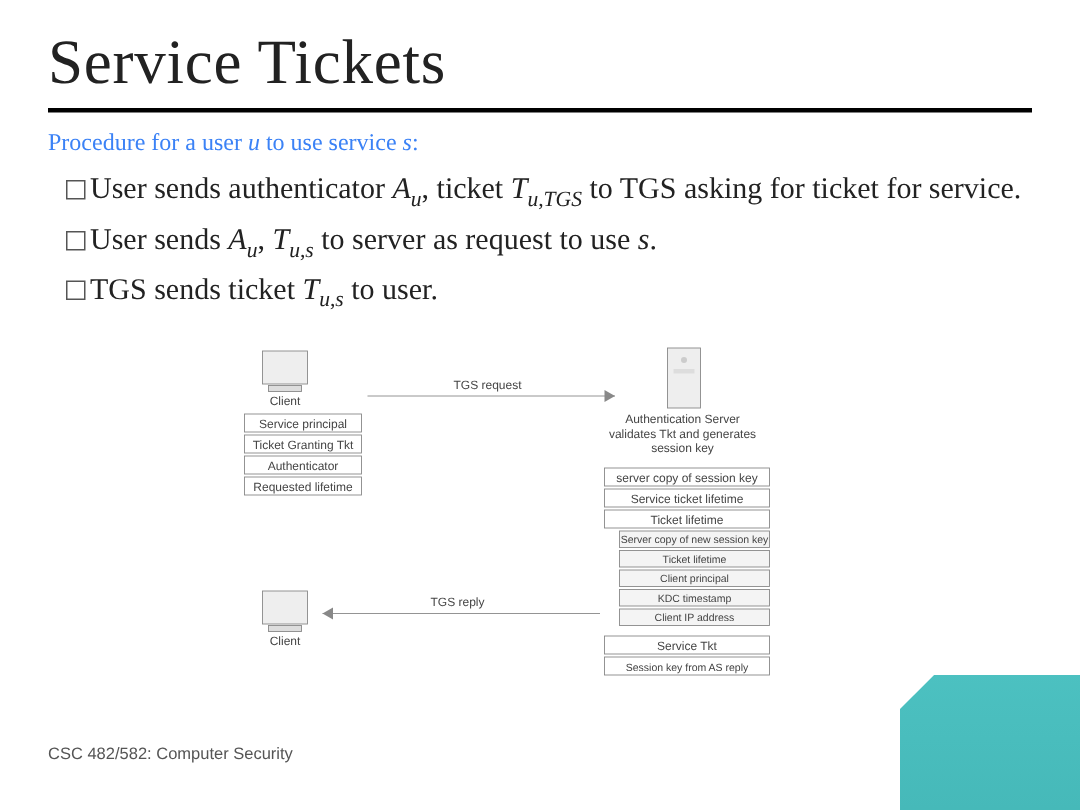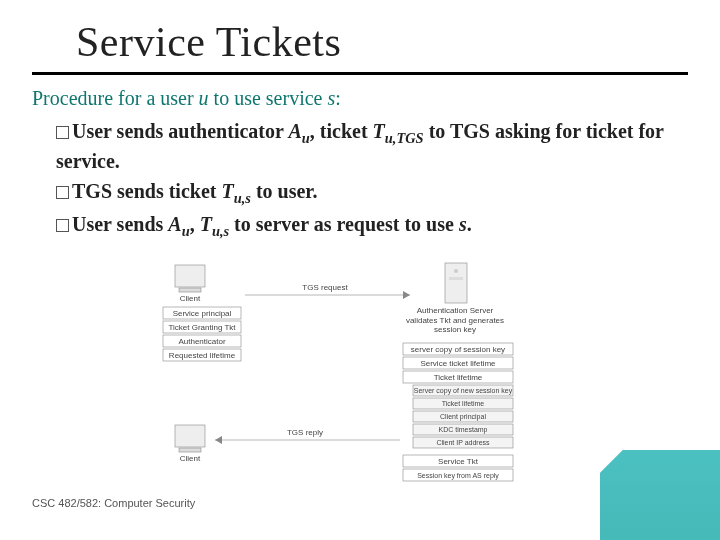--- a/index.html
+++ b/index.html
@@ -1,21 +1,21 @@
 <!DOCTYPE html>
 <html><head>
 <meta charset="utf-8">
 <style>
   * { box-sizing: border-box; margin: 0; padding: 0; }
   body { width: 720px; height: 540px; background: #fff; font-family: Georgia, 'Times New Roman', serif; position: relative; }
   .slide { padding: 18px 32px; }
-  .title { font-size: 42px; font-weight: 400; color: #222; letter-spacing: 0.5px; margin-left: 44px; }
+  .title { font-size: 42px; font-weight: 400; color: #222; letter-spacing: 0.5px; }
   .rule { border: none; border-top: 3px solid #000; margin: 6px 0 12px 0; }
-  .subtitle { font-size: 20px; color: #0f766e; margin-bottom: 8px; }
-  .bullets { margin-left: 24px; font-weight: bold; }
+  .subtitle { font-size: 16px; color: #3b82f6; margin-bottom: 8px; }
+  .bullets { margin-left: 12px; }
   .bullet { font-size: 20px; color: #222; margin-bottom: 4px; line-height: 1.3; }
   .box { display: inline-block; width: 13px; height: 13px; border: 1.5px solid #555; vertical-align: -1px; margin-right: 3px; }
   .ital { font-style: italic; }
   .sub { font-size: 0.72em; vertical-align: sub; font-style: italic; }
   .diagram { display: block; margin: 14px auto 0 auto; }
   .footer { position: absolute; left: 32px; bottom: 31px; font-family: Arial, sans-serif; font-size: 11px; color: #555; }
   .corner { position: absolute; right: 0; bottom: 0; width: 120px; height: 90px; overflow: hidden; }
   .corner::before { content: ""; position: absolute; right: -60px; bottom: -60px; width: 180px; height: 180px; background: linear-gradient(135deg, #3dc0c0 0%, #2aa8a8 100%); transform: rotate(45deg); opacity: 0.9; }
 </style>
 </head>
@@ -25,24 +25,24 @@
   <div class="title">Service Tickets</div>
   <hr class="rule">
   <div class="subtitle">
     <span>Procedure for a user </span><span class="ital">u</span><span> to use service </span><span class="ital">s</span><span>:</span>
   </div>
   <div class="bullets">
     <div class="bullet">
       <span class="box"></span><span>User sends authenticator </span><span class="ital">A</span><span class="sub">u</span><span>, ticket </span><span class="ital">T</span><span class="sub">u,TGS</span><span> to TGS asking for ticket for service.</span>
     </div>
     <div class="bullet">
-      <span class="box"></span><span>TGS sends ticket </span><span class="ital">T</span><span class="sub">u,s</span><span> to user.</span>
+      <span class="box"></span><span>User sends </span><span class="ital">A</span><span class="sub">u</span><span>, </span><span class="ital">T</span><span class="sub">u,s</span><span> to server as request to use </span><span class="ital">s</span><span>.</span>
     </div>
     <div class="bullet">
-      <span class="box"></span><span>User sends </span><span class="ital">A</span><span class="sub">u</span><span>, </span><span class="ital">T</span><span class="sub">u,s</span><span> to server as request to use </span><span class="ital">s</span><span>.</span>
+      <span class="box"></span><span>TGS sends ticket </span><span class="ital">T</span><span class="sub">u,s</span><span> to user.</span>
     </div>
   </div>
 
   <svg class="diagram" width="410" height="230" viewBox="0 0 410 230">
     <g font-family="Arial" font-size="8" fill="#444" stroke="#888" stroke-width="0.6">
 
       <rect x="20" y="10" width="30" height="22" fill="#eee"></rect>
       <rect x="24" y="33" width="22" height="4" fill="#ddd"></rect>
       <text x="35" y="46" text-anchor="middle" stroke="none">Client</text>
 

